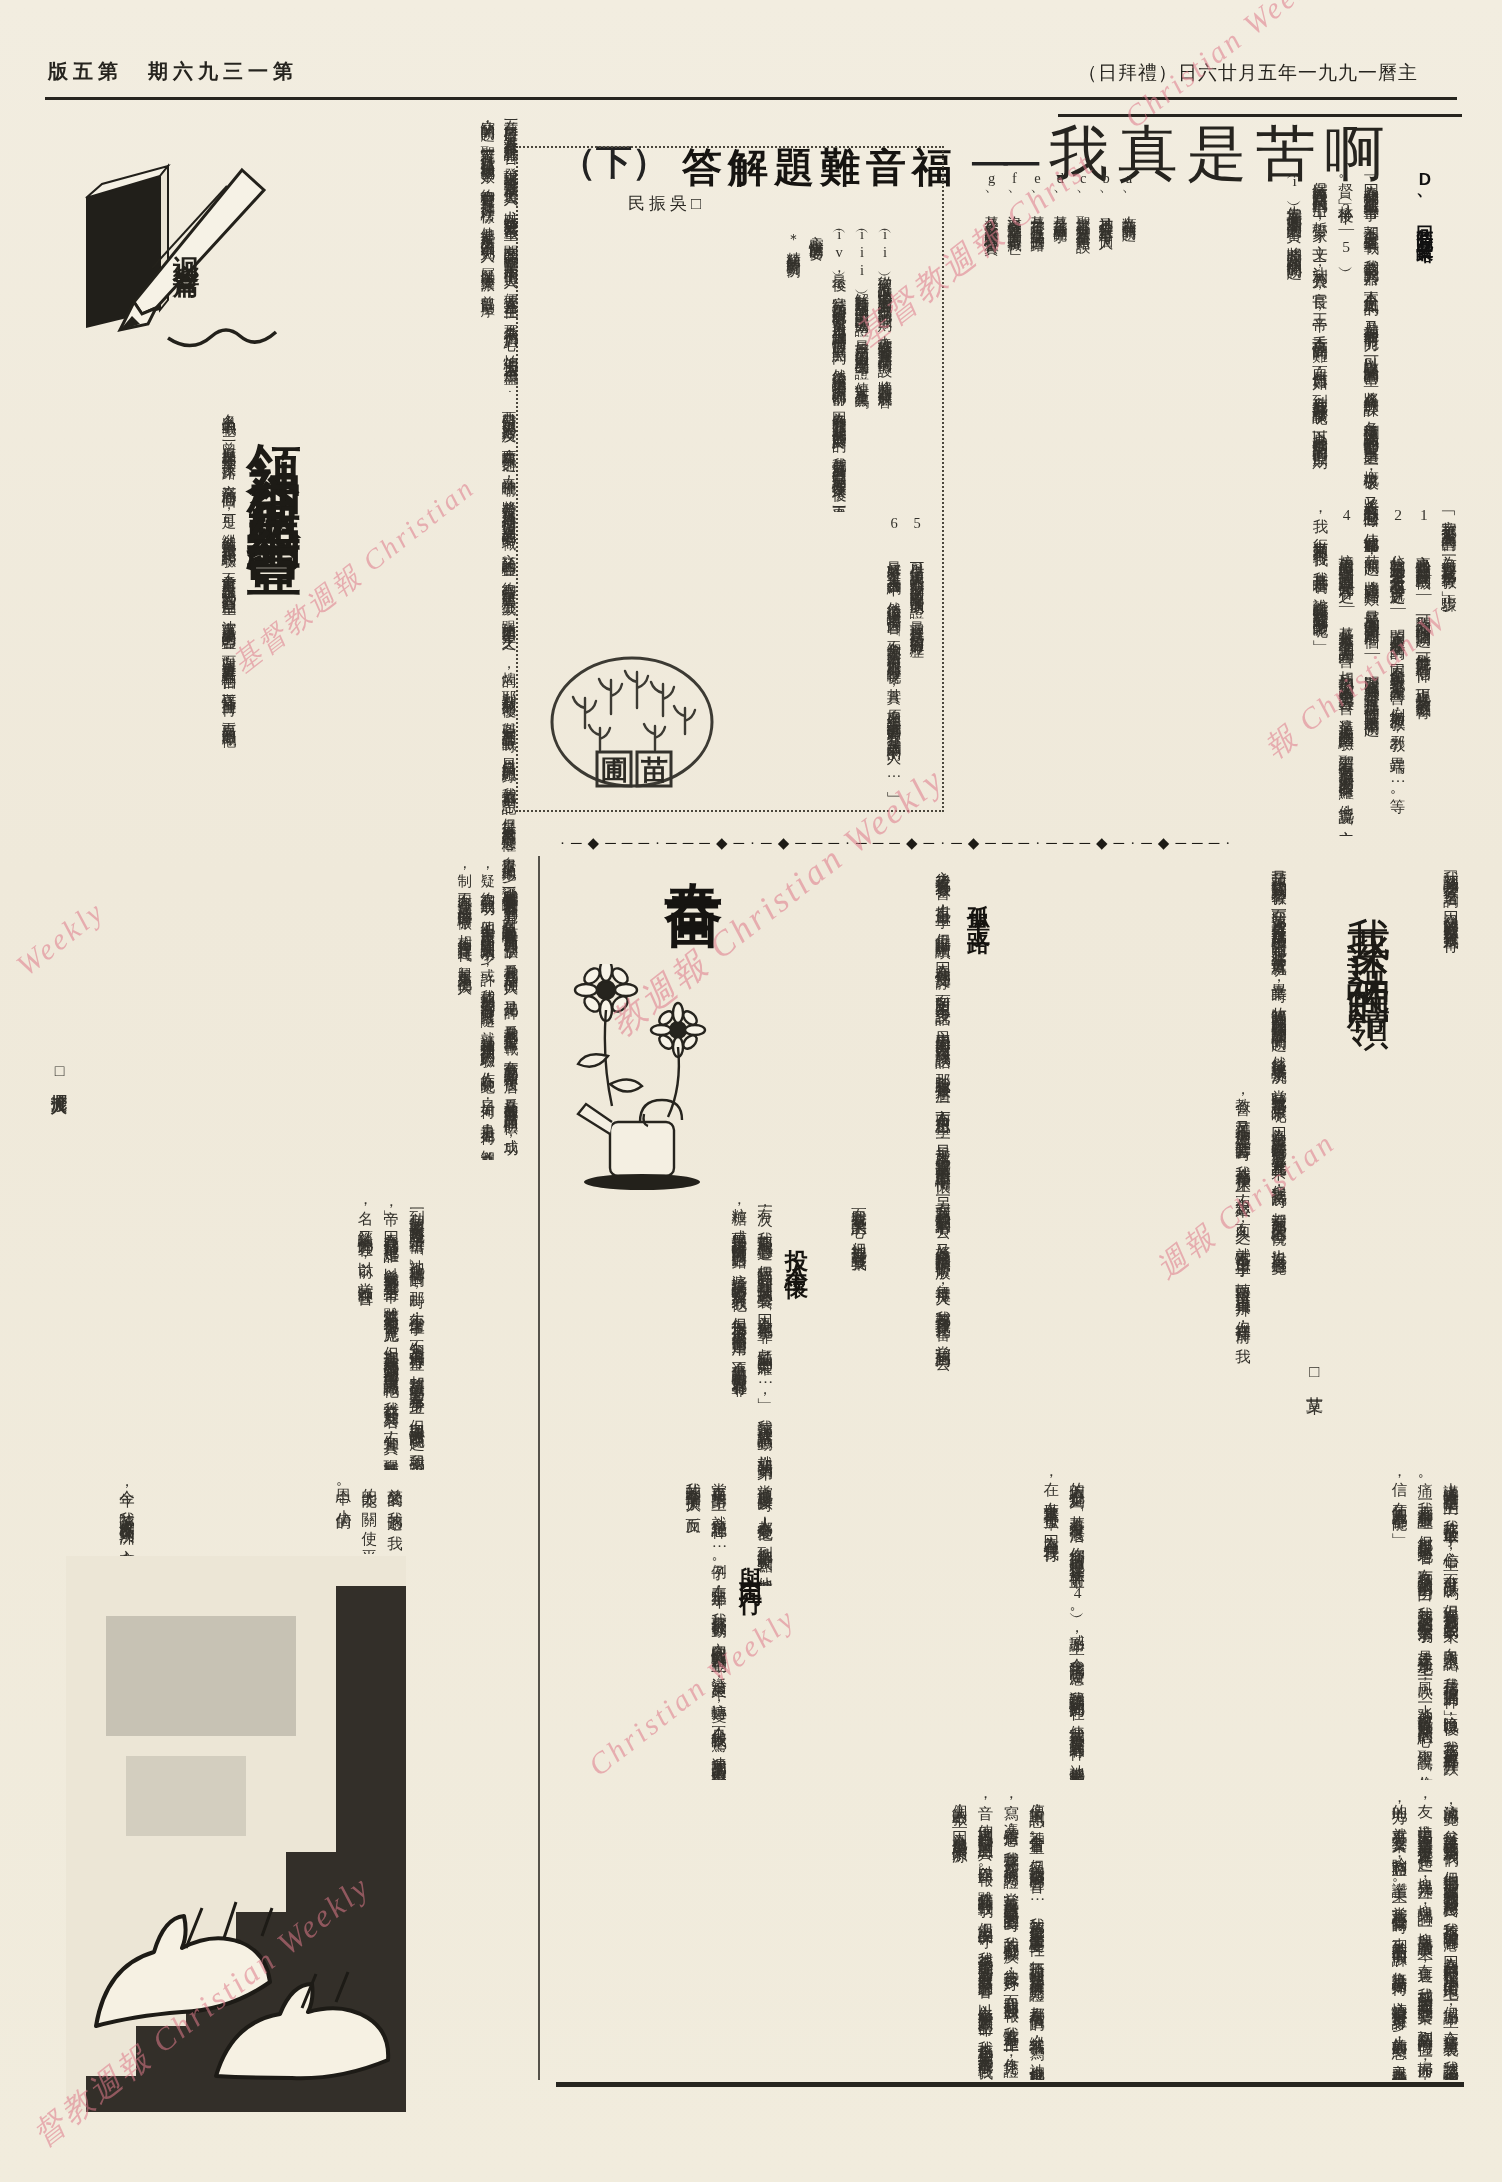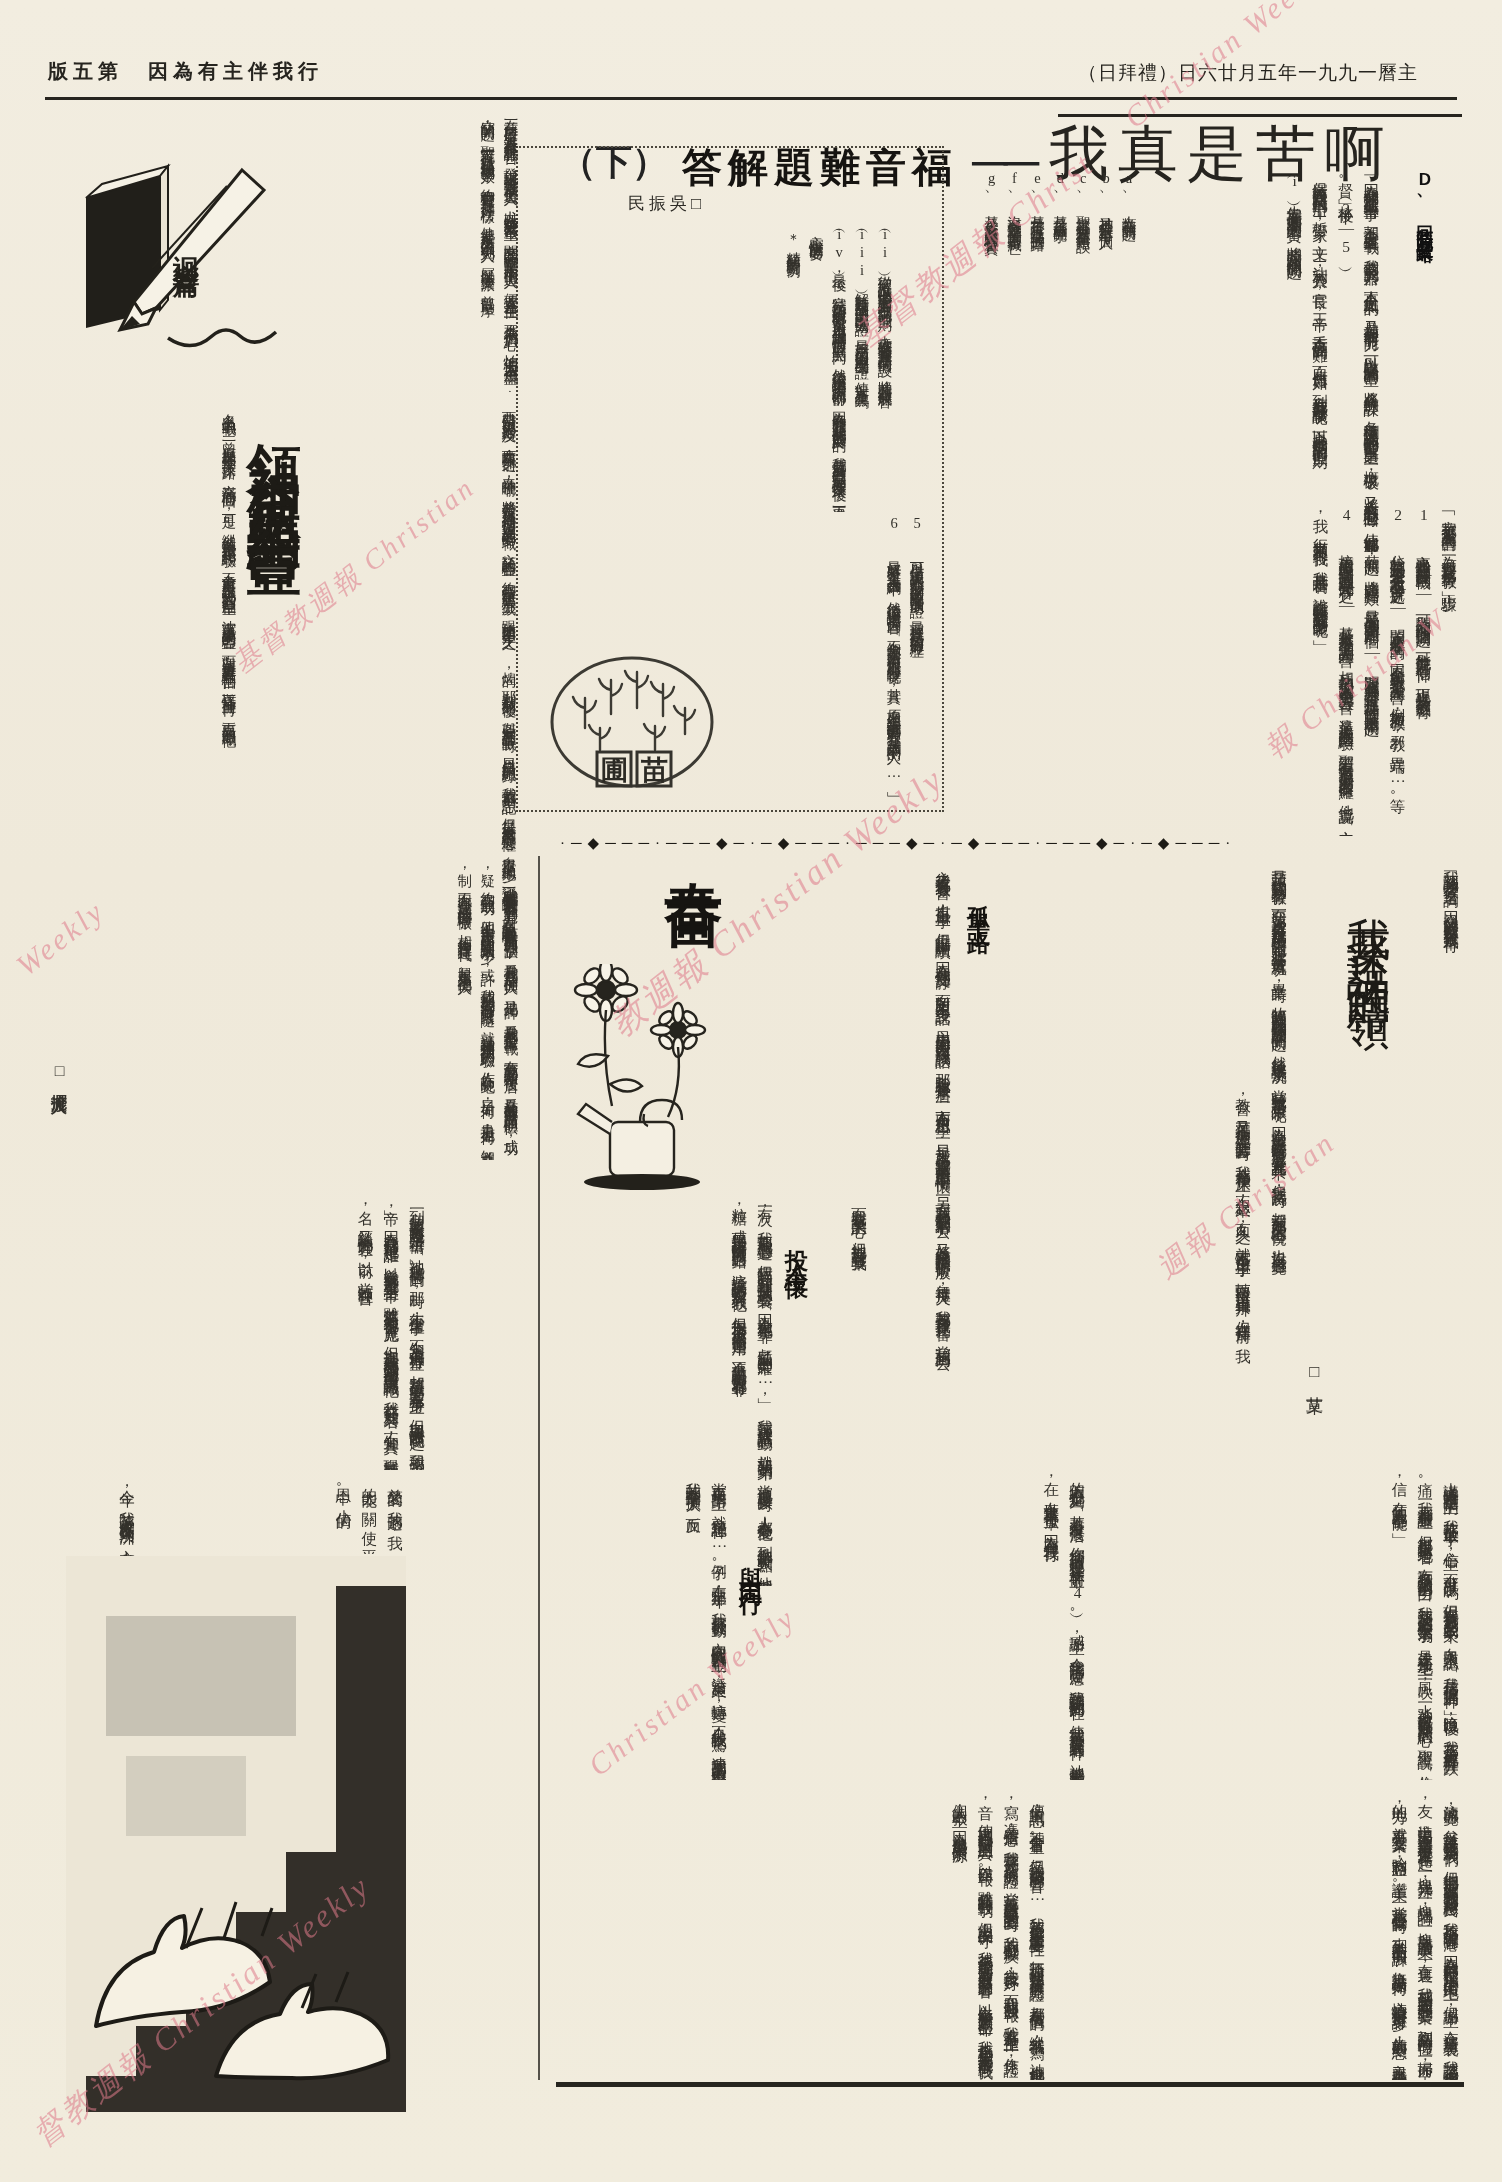--- a/index.html
+++ b/index.html
@@ -31,21 +31,21 @@
            font-size:40px;letter-spacing:6px;color:#161411;}
   .hl-dash{font-size:50px;color:#222;padding-bottom:4px;letter-spacing:-4px;}
   .hl-series{font-size:60px;font-weight:500;letter-spacing:9px;color:#26241f;}
   svg{display:block;}
 </style>
 </head>
 <body>
 
 <div class="page">
 
-  <div class="htext" style="left:48px;top:58px;font-size:20px;font-weight:600;letter-spacing:5px;color:#26241f;">版五第　因為有主伴我行</div>
+  <div class="htext" style="left:48px;top:58px;font-size:20px;font-weight:600;letter-spacing:5px;color:#26241f;">版五第　期六九三一第</div>
   <div class="htext" style="left:1078px;top:60px;font-size:19px;letter-spacing:1px;color:#26241f;">（日拜禮）日六廿月五年一九九一曆主</div>
   <div class="rule" style="left:45px;top:97px;width:1412px;height:3px;"></div>
   <div class="rule" style="left:1058px;top:114px;width:404px;height:3px;"></div>
 
   <div class="headline-row" style="left:560px;top:114px;">
     <span class="hl-prefix">（下）</span>
     <span class="hl-main">答解題難音福</span>
     <span class="hl-dash">──</span>
     <span class="hl-series">我真是苦啊</span>
   </div>

